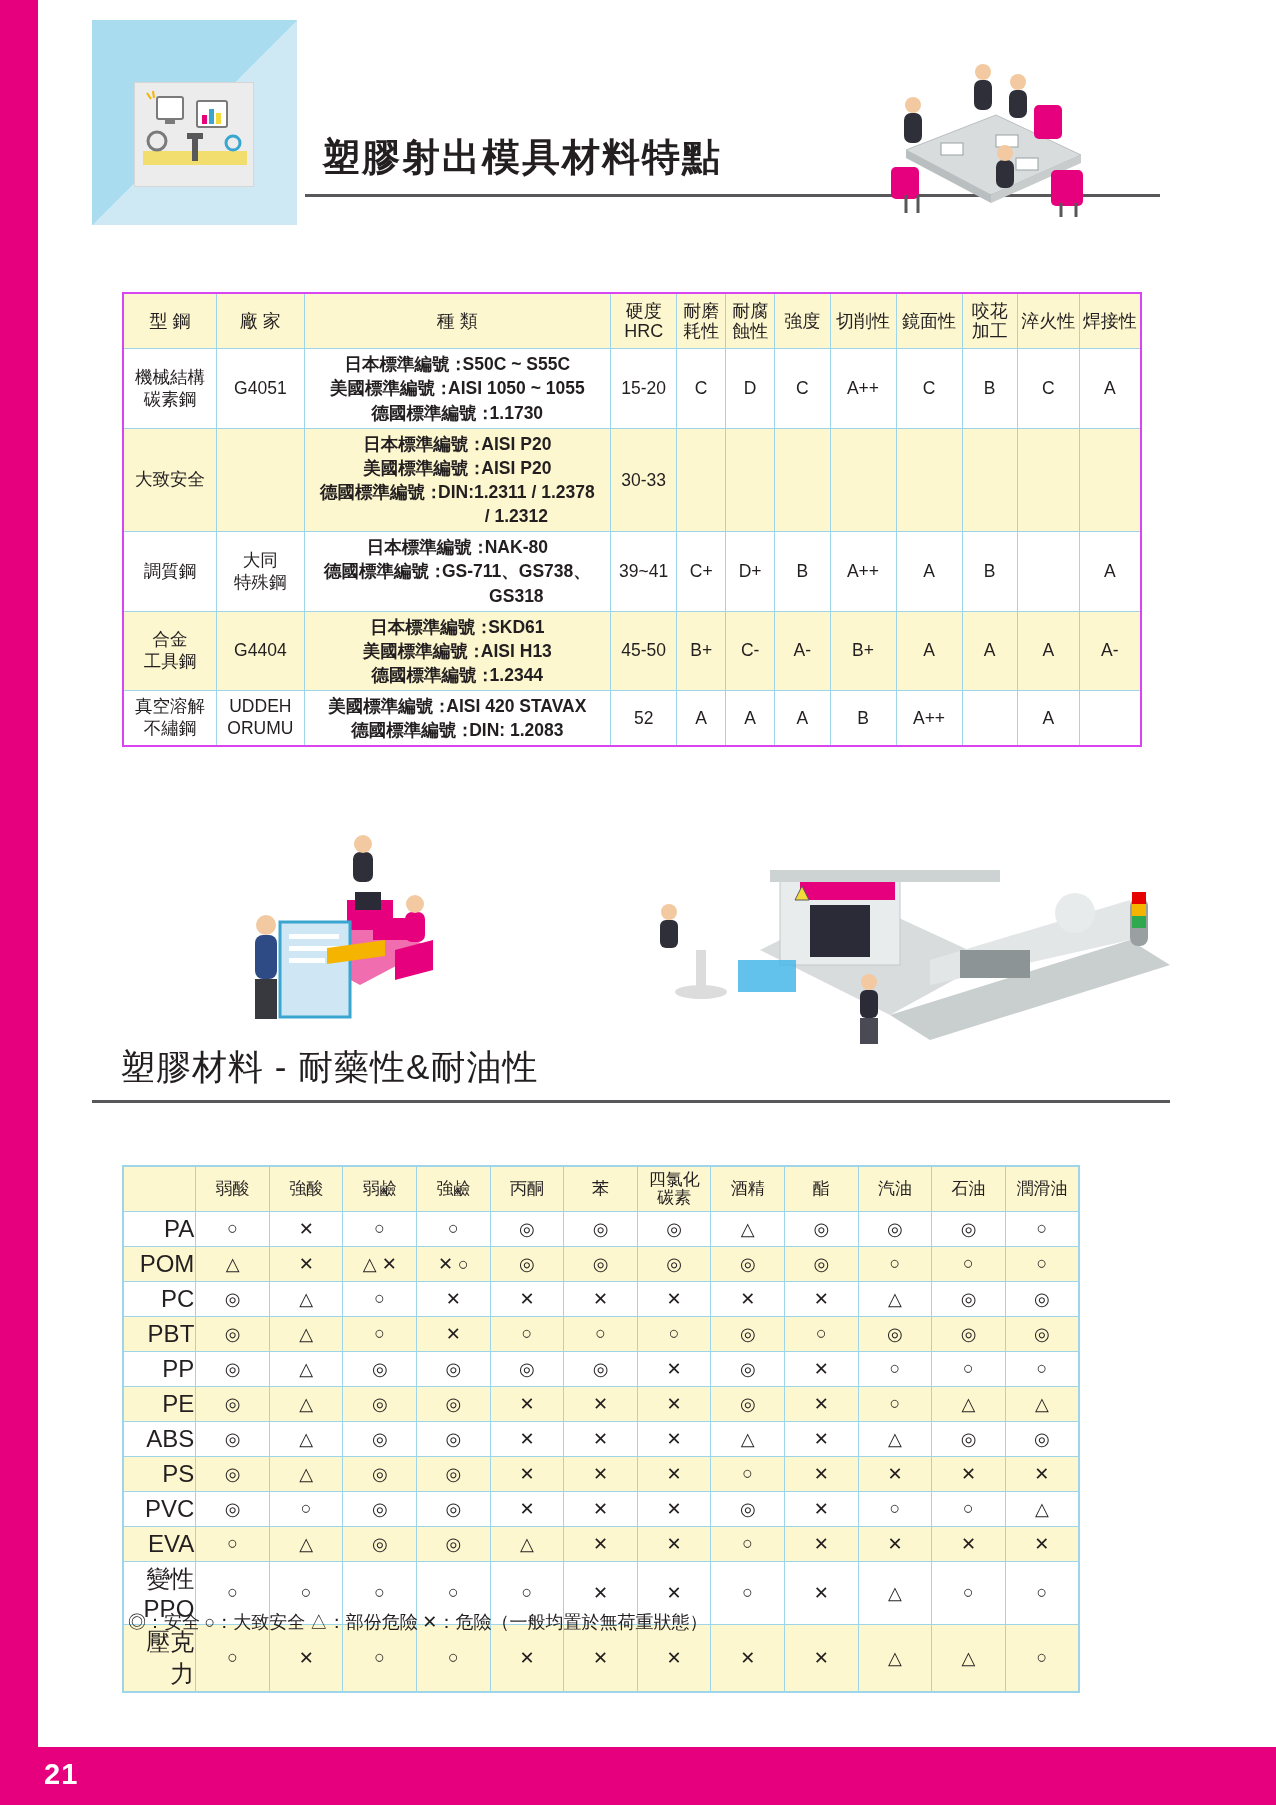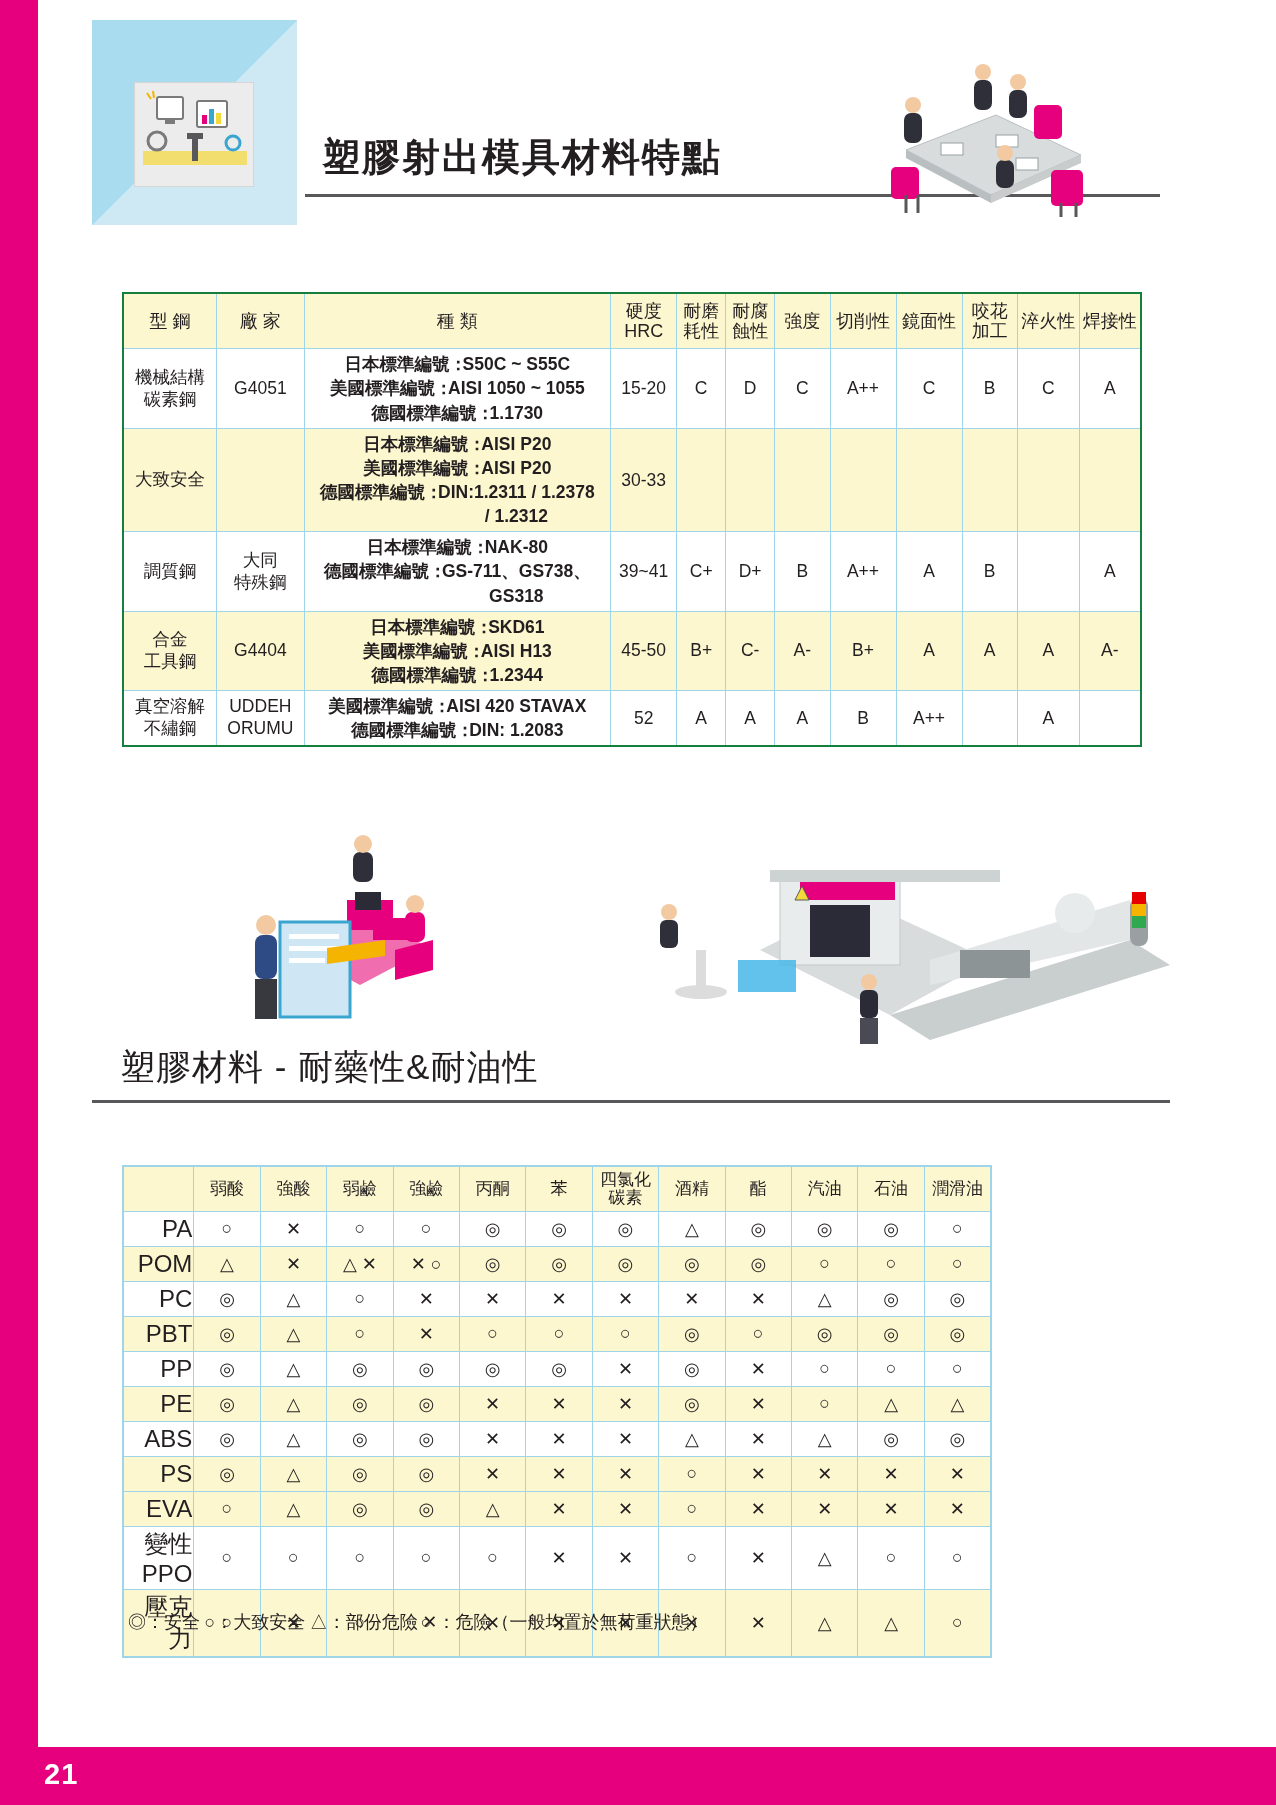--- a/index.html
+++ b/index.html
@@ -20,38 +20,38 @@
       background:linear-gradient(to bottom right,#a9dcee 0%,#a9dcee 50%,#cfe9f4 50%,#cfe9f4 100%); }
   .hdr-icon-box { position:absolute; left:42px; top:62px; width:120px; height:105px; background:#eeeeee; border:1px solid #d6d6d6; overflow:hidden;}
   .title-main { position:absolute; left:322px; top:132px; font-size:38px; font-weight:bold; letter-spacing:2px; color:#231f20;font-family:Liberation Serif, serif;}
   .title-rule { position:absolute; left:305px; top:194px; width:855px; height:3px; background:#58585a; }
 
   .people-top { position:absolute; right:150px; top:55px; width:280px; height:170px; }
 
   
   .tbl1-wrap { position:absolute; left:122px; top:292px; width:1020px; }
   table { border-collapse:collapse; width:100%; }
-  .tbl1 { border:2px solid #15803d; background:#ffffff; }
+  .tbl1 { border:2px solid #d946ef; background:#ffffff; }
   .tbl1 th, .tbl1 td { border:1px solid #9fd5e8; text-align:center; vertical-align:middle; font-size:17.5px; padding:3px 2px; }
   .tbl1 thead th { background:#fdf7cf; font-weight:normal; font-size:18px; line-height:1.12; padding:7px 1px; }
   .tbl1 .rowA td { background:#ffffff; }
   .tbl1 .rowB td { background:#fdf7cf; }
   .spec { text-align:left; padding:6px 10px; line-height:1.38; font-size:17px; white-space:nowrap;font-weight:bold;}
   .spec .lbl { display:inline-block; width:118px; }
   .nm { line-height:1.25; }
 
   
   .mid-ill { position:absolute; left:255px; top:830px; width:960px; height:260px; }
 
   
   .title-2 { position:absolute; left:92px; top:1044px; font-size:35px; font-weight:normal; letter-spacing:1px;margin-left:28px; }
   .title-2-rule { position:absolute; left:92px; top:1100px; width:1078px; height:3px; background:#58585a; }
 
   
-  .tbl2-wrap { position:absolute; left:122px; top:1165px; width:870px; }
+  .tbl2-wrap { position:absolute; left:122px; top:1165px; width:958px; }
   .tbl2 { border:2px solid #9fd5e8; }
   .tbl2 th, .tbl2 td { border:1px solid #9fd5e8; text-align:center; font-size:18px; height:35px; }
   .tbl2 thead th { background:#fdf7cf; font-weight:normal; font-size:17px; line-height:1.05; padding:4px 1px; }
   .tbl2 tbody tr.alt td { background:#fdf7cf; }
   .tbl2 tbody tr td { background:#ffffff; }
   .tbl2 td.rowlabel { font-size:24px;text-align:right; }
   .sym { font-size:19px; }
   .legend { position:absolute; left:128px; top:1610px; font-size:18px;font-family:Liberation Serif, serif; }
 
   .mach { position:absolute; left:660px; top:840px; width:520px; height:280px; }
@@ -453,20 +453,35 @@
           <td class="sym">◎</td>
           <td class="sym">✕</td>
           <td class="sym">✕</td>
           <td class="sym">✕</td>
           <td class="sym">○</td>
           <td class="sym">✕</td>
           <td class="sym">✕</td>
           <td class="sym">✕</td>
           <td class="sym">✕</td>
         </tr>
+        <tr>
+          <td class="rowlabel">PVC</td>
+          <td class="sym">◎</td>
+          <td class="sym">○</td>
+          <td class="sym">◎</td>
+          <td class="sym">◎</td>
+          <td class="sym">✕</td>
+          <td class="sym">✕</td>
+          <td class="sym">✕</td>
+          <td class="sym">◎</td>
+          <td class="sym">✕</td>
+          <td class="sym">○</td>
+          <td class="sym">○</td>
+          <td class="sym">△</td>
+        </tr>
         <tr class="alt">
           <td class="rowlabel">EVA</td>
           <td class="sym">○</td>
           <td class="sym">△</td>
           <td class="sym">◎</td>
           <td class="sym">◎</td>
           <td class="sym">△</td>
           <td class="sym">✕</td>
           <td class="sym">✕</td>
           <td class="sym">○</td>

